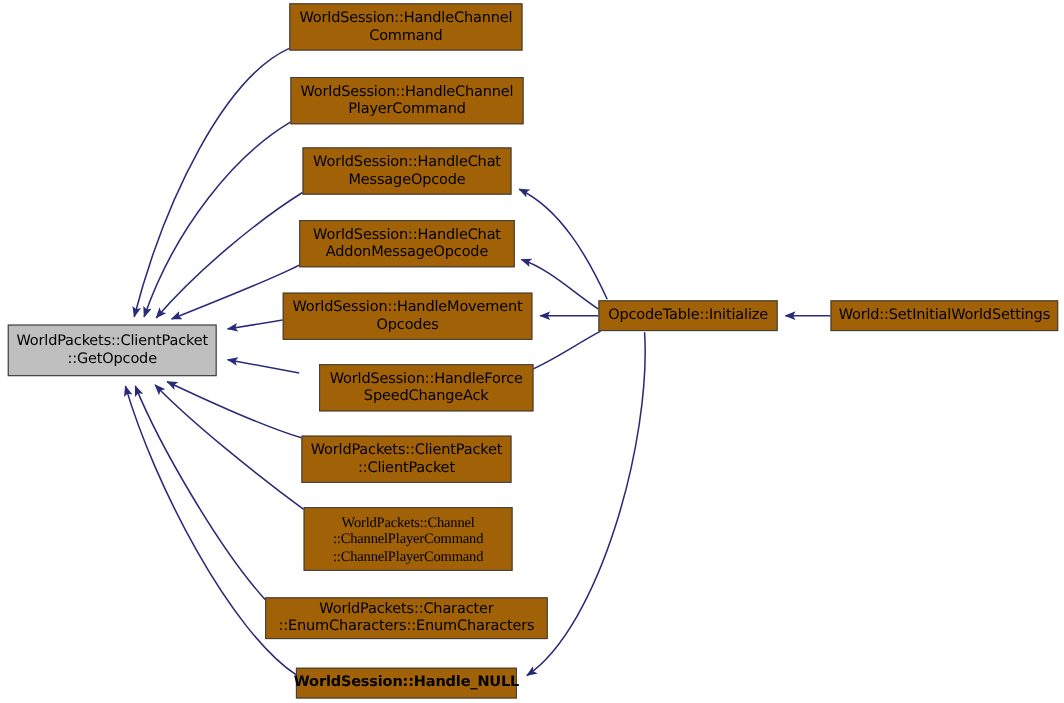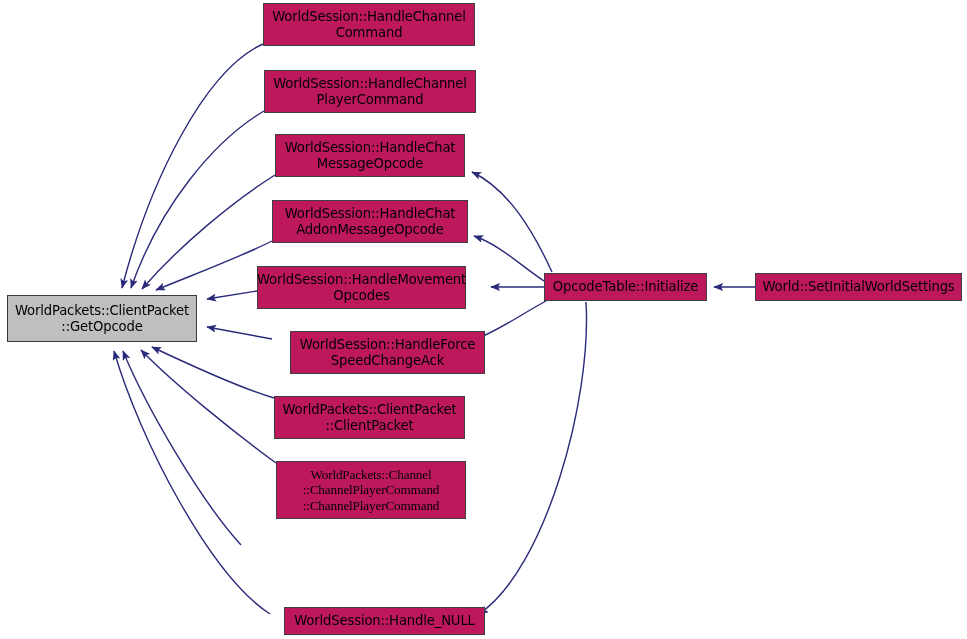--- a/index.html
+++ b/index.html
@@ -22,21 +22,21 @@
     left: 0;
     top: 0;
     width: 967px;
     height: 639px;
     pointer-events: none;
   }
   .node {
     position: absolute;
     box-sizing: border-box;
     border: 1px solid #404040;
-    background: #be185d;
+    background: #a16207;
     color: #000000;
     display: flex;
     align-items: center;
     justify-content: center;
     text-align: center;
     line-height: 1.18;
     font-size: 13.2px;
     letter-spacing: -0.15px;
     white-space: pre-line;
     z-index: 2;
@@ -107,43 +107,47 @@
   <div class="node" style="left:275px; top:134px; width:190px; height:43px;">
     <span class="node-label">WorldSession::HandleChat
 MessageOpcode</span>
   </div>
 
   <div class="node" style="left:272px; top:200px; width:196px; height:43px;">
     <span class="node-label">WorldSession::HandleChat
 AddonMessageOpcode</span>
   </div>
 
-  <div class="node" style="left:257px; top:266px; width:209px; height:43px;">
+  <div class="node" style="left:257px; top:266px; width:227px; height:43px;">
     <span class="node-label">WorldSession::HandleMovement
 Opcodes</span>
   </div>
 
   <div class="node" style="left:272px; top:331px; width:195px; height:43px;margin-left:18px;">
     <span class="node-label">WorldSession::HandleForce
 SpeedChangeAck</span>
   </div>
 
   <div class="node" style="left:274px; top:396px; width:191px; height:43px;">
     <span class="node-label">WorldPackets::ClientPacket
 ::ClientPacket</span>
   </div>
 
   <div class="node" style="left:276px; top:461px; width:190px; height:58px;font-family:Liberation Serif, serif;">
     <span class="node-label">WorldPackets::Channel
 ::ChannelPlayerCommand
 ::ChannelPlayerCommand</span>
   </div>
 
+  <div class="node" style="left:241px; top:543px; width:257px; height:38px;">
+    <span class="node-label">WorldPackets::Character
+::EnumCharacters::EnumCharacters</span>
+  </div>
 
-  <div class="node" style="left:284px; top:607px; width:201px; height:28px;">
+  <div class="node" style="left:269px; top:607px; width:201px; height:28px;font-weight:bold;">
     <span class="node-label">WorldSession::Handle_NULL</span>
   </div>
 
   <div class="node" style="left:755px; top:273px; width:207px; height:28px;">
     <span class="node-label">World::SetInitialWorldSettings</span>
   </div>
 
   <div class="node" style="left:544px; top:273px; width:163px; height:28px;">
     <span class="node-label">OpcodeTable::Initialize</span>
   </div>

